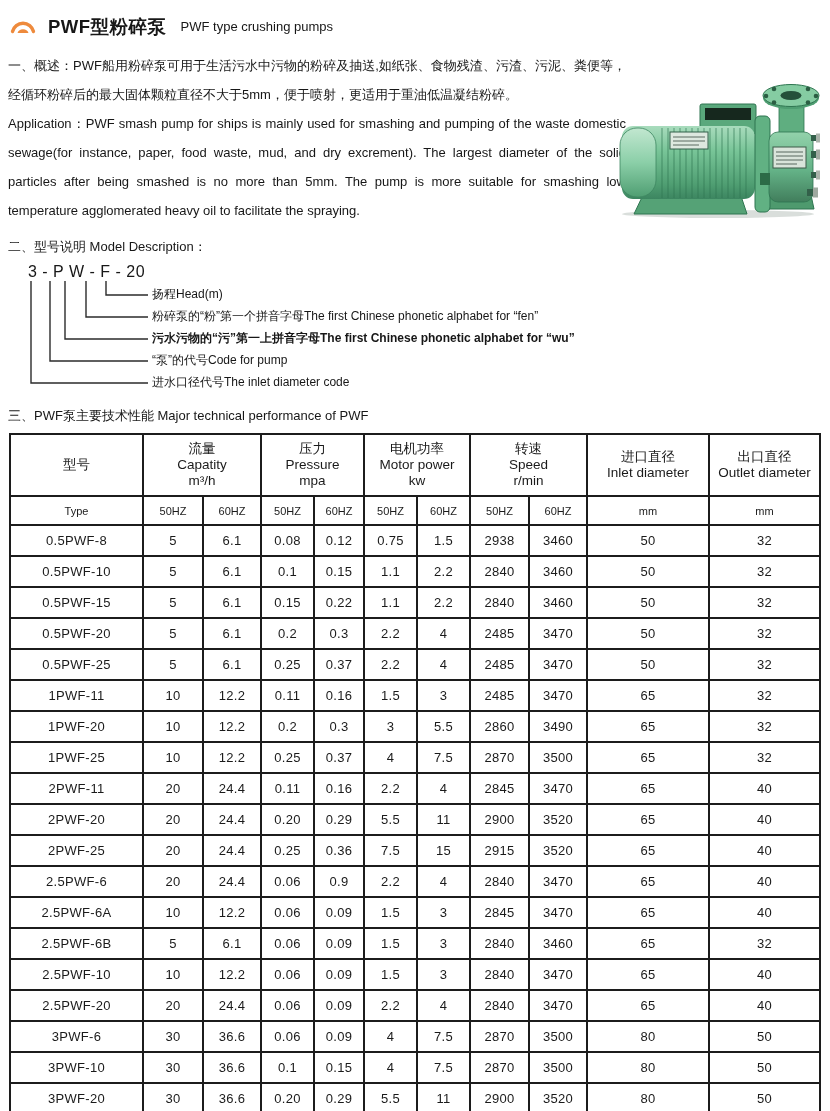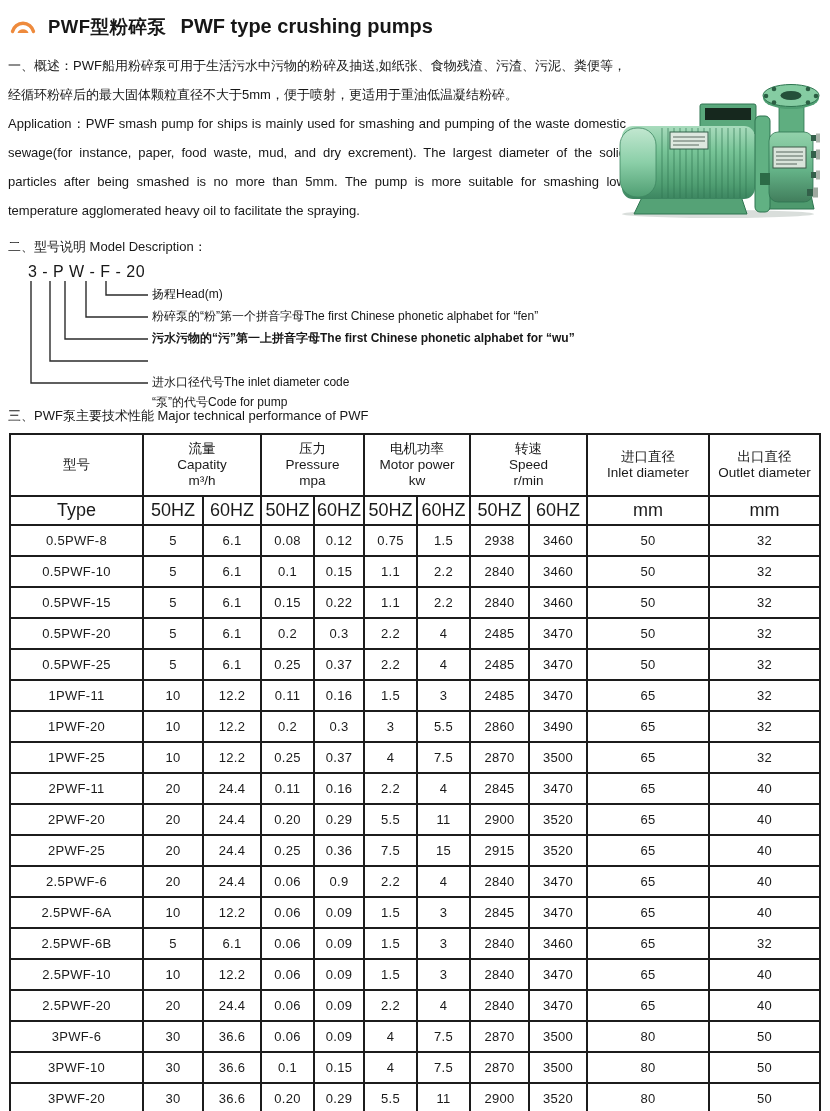--- a/index.html
+++ b/index.html
@@ -7,53 +7,53 @@
     width:830px;height:1111px;background:#ffffff;color:#171717;
     font-family:"Liberation Sans",sans-serif;
     -webkit-font-smoothing:antialiased;
   }
   .page{padding:6px 10px 0 8px;position:relative;}
 
   
   .title-row{display:flex;align-items:center;gap:10px;margin:8px 0 2px 0;}
   .logo{width:30px;height:24px;flex:0 0 auto;}
   .title-zh{font-size:18.5px;font-weight:bold;letter-spacing:0.5px;}
-  .title-en{font-size:20px;font-weight:bold;margin-left:4px;}
+  .title-en{font-size:13px;font-weight:normal;margin-left:4px;}
 
   
   .overview{position:relative;margin-top:12px;min-height:170px;}
   .overview-text{width:618px;text-align:justify;font-size:13px;line-height:29px;}
   .overview-text p{margin:0;}
   .pump-wrap{position:absolute;top:26px;right:0;width:206px;height:142px;}
 
   
   .section-heading{font-size:13px;margin:0;line-height:22px;white-space:nowrap;}
 
   
   .model-section{margin-top:11px;}
   .diagram{position:relative;height:134px;margin-top:4px;}
   .model-code{position:absolute;left:20px;top:1px;font-size:16px;letter-spacing:0.5px;}
   .connectors{position:absolute;left:0;top:0;pointer-events:none;}
   .dlabel{position:absolute;left:144px;font-size:12px;line-height:17px;white-space:nowrap;}
   .dlabel.l0{top:24px;}
   .dlabel.l1{top:46px;}
   .dlabel.l2{top:68px;font-weight:bold;}
-  .dlabel.l3{top:90px;margin-top:42px;}
+  .dlabel.l3{top:90px;}
   .dlabel.l4{top:112px;}
 
   
   .perf-section{margin-top:9px;}
   table.spec{border-collapse:collapse;table-layout:fixed;width:812px;margin-top:6px;margin-left:1px;}
   table.spec th,table.spec td{
     border:2px solid #1c1c1c;text-align:center;vertical-align:middle;
     font-weight:normal;padding:0;color:#1a1a1a;overflow:hidden;
   }
   tr.group-row th{height:60px;font-size:13.5px;line-height:16px;}
   tr.group-row .l{display:block;}
-  tr.unit-row td{height:27px;font-size:18px;border-radius:8px;}
+  tr.unit-row td{height:27px;font-size:11px;border-radius:8px;}
   tbody.rows td{height:29px;font-size:13px;letter-spacing:0.3px;}
 </style>
 </head>
 <body>
 
 <div class="page">
 
   <div class="title-row">
     <span class="logo">
       <svg viewBox="0 0 30 24" width="30" height="24">

